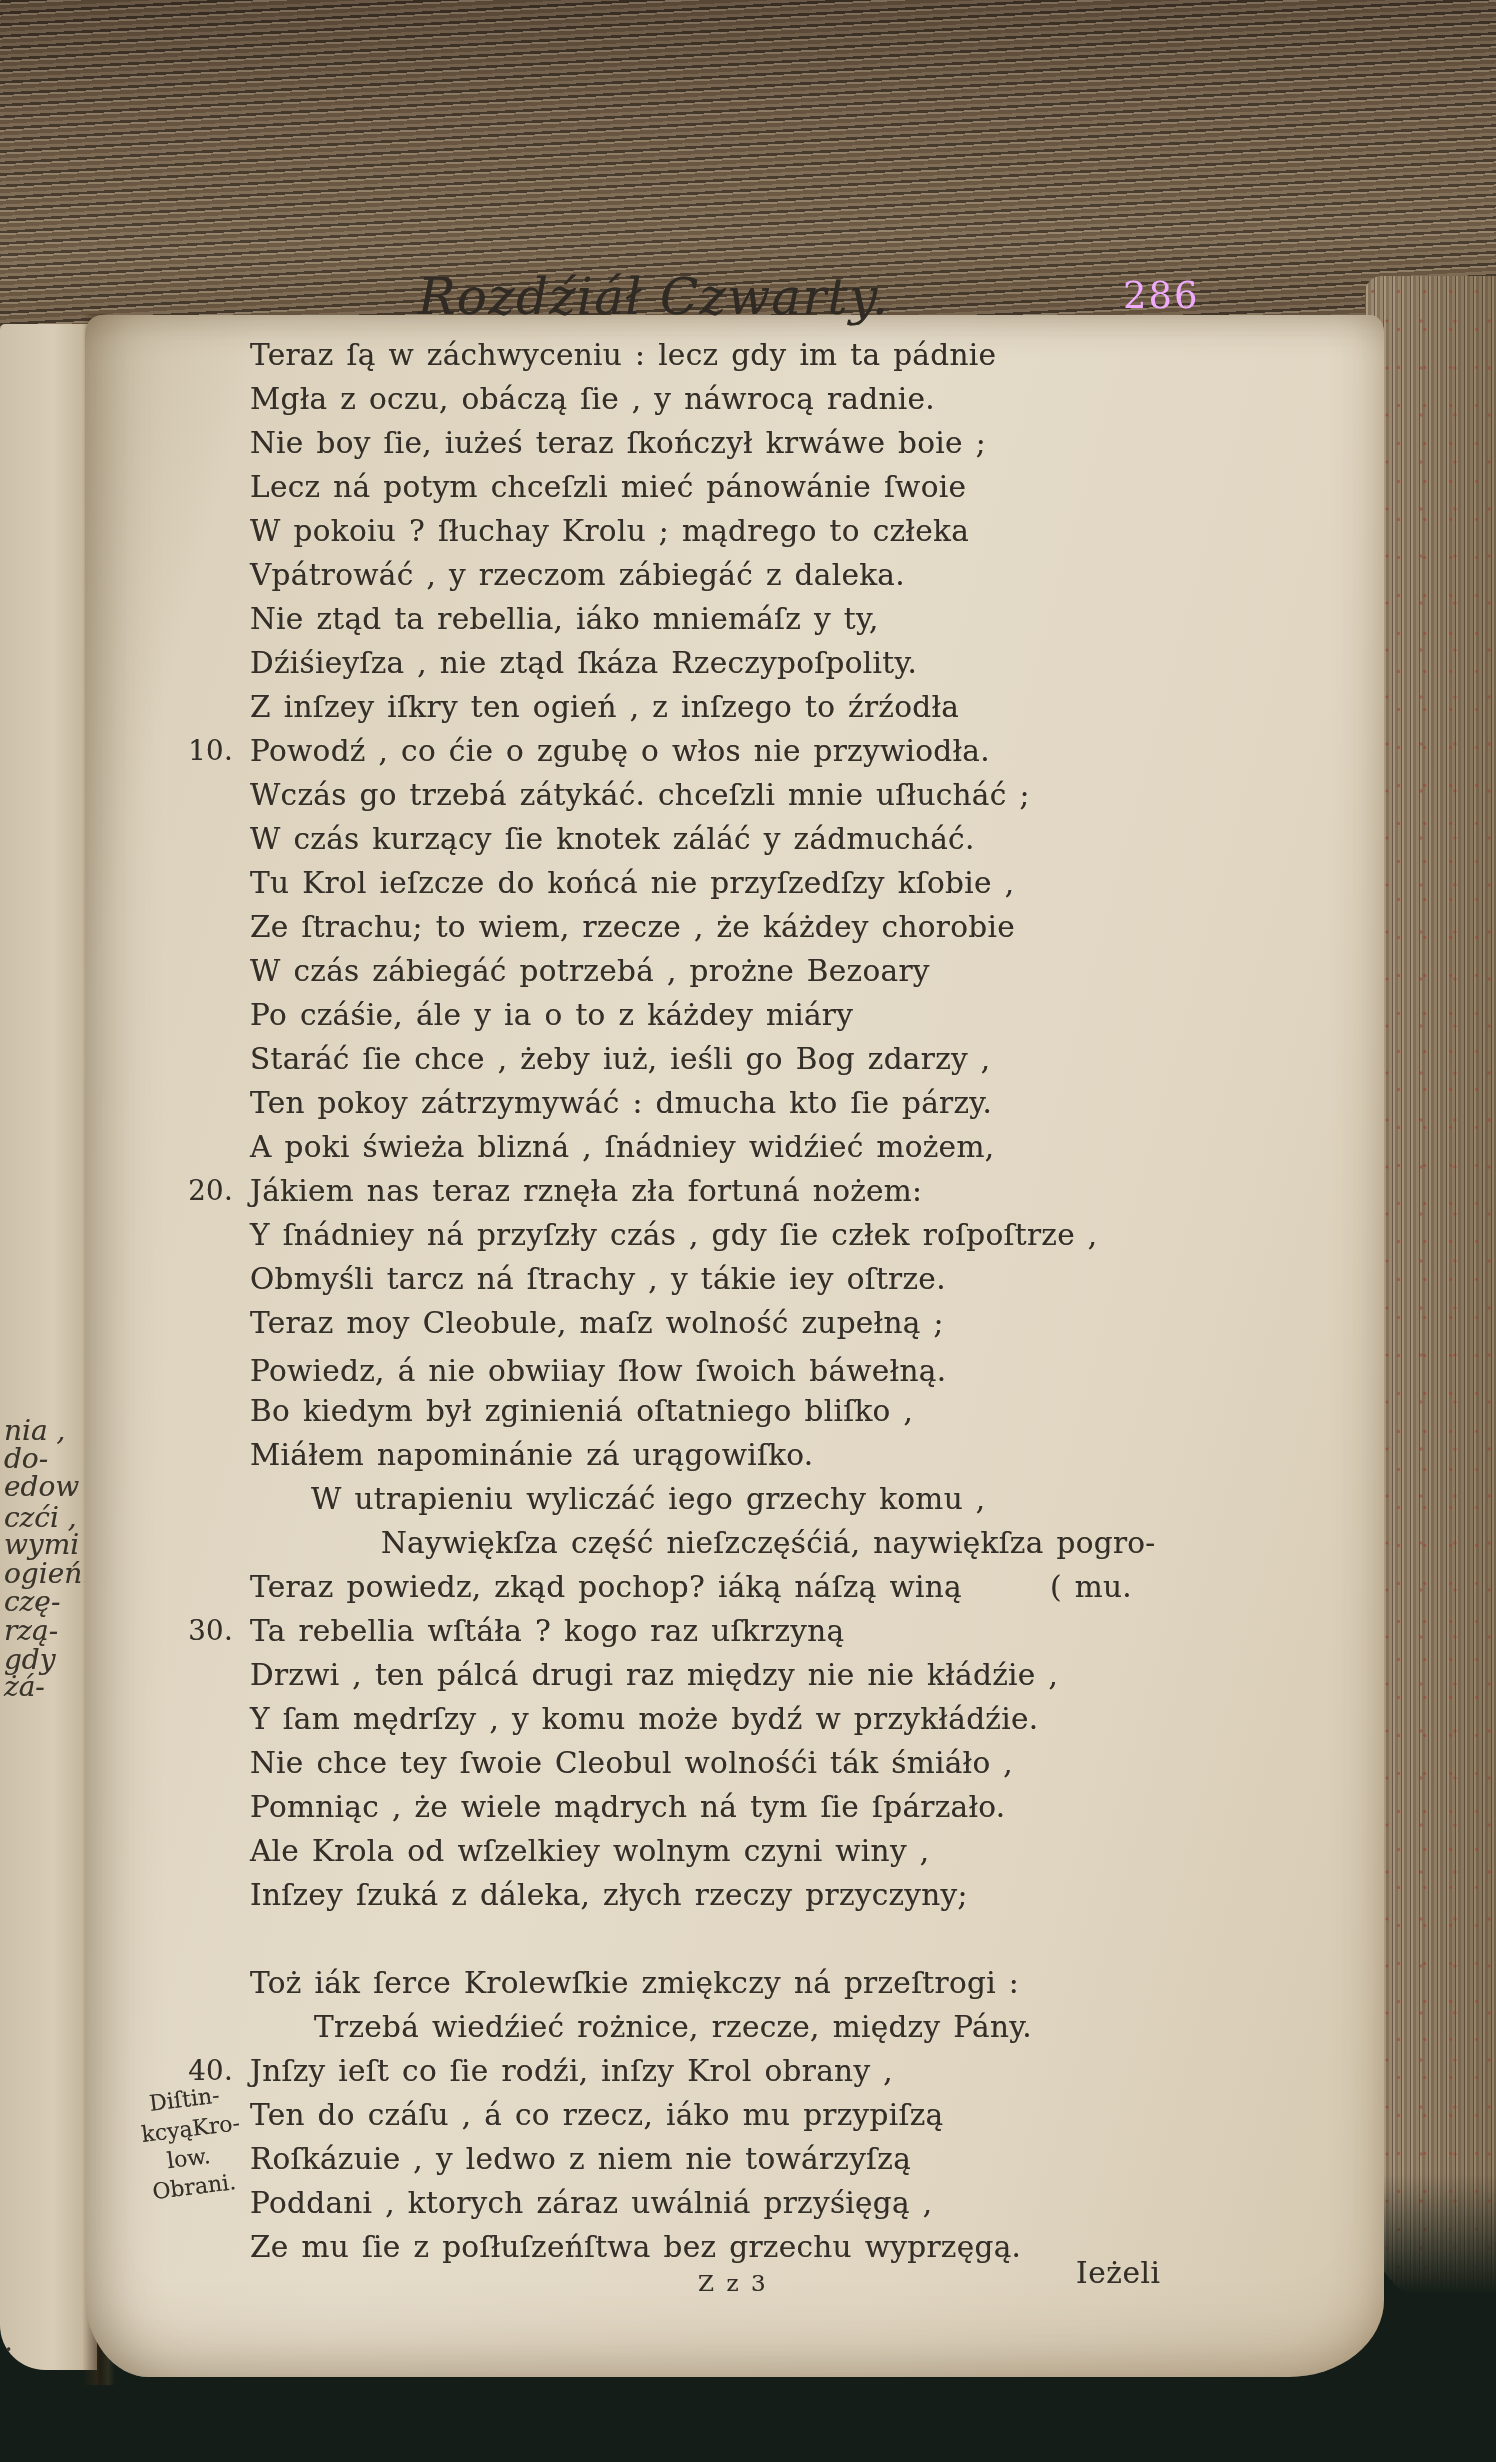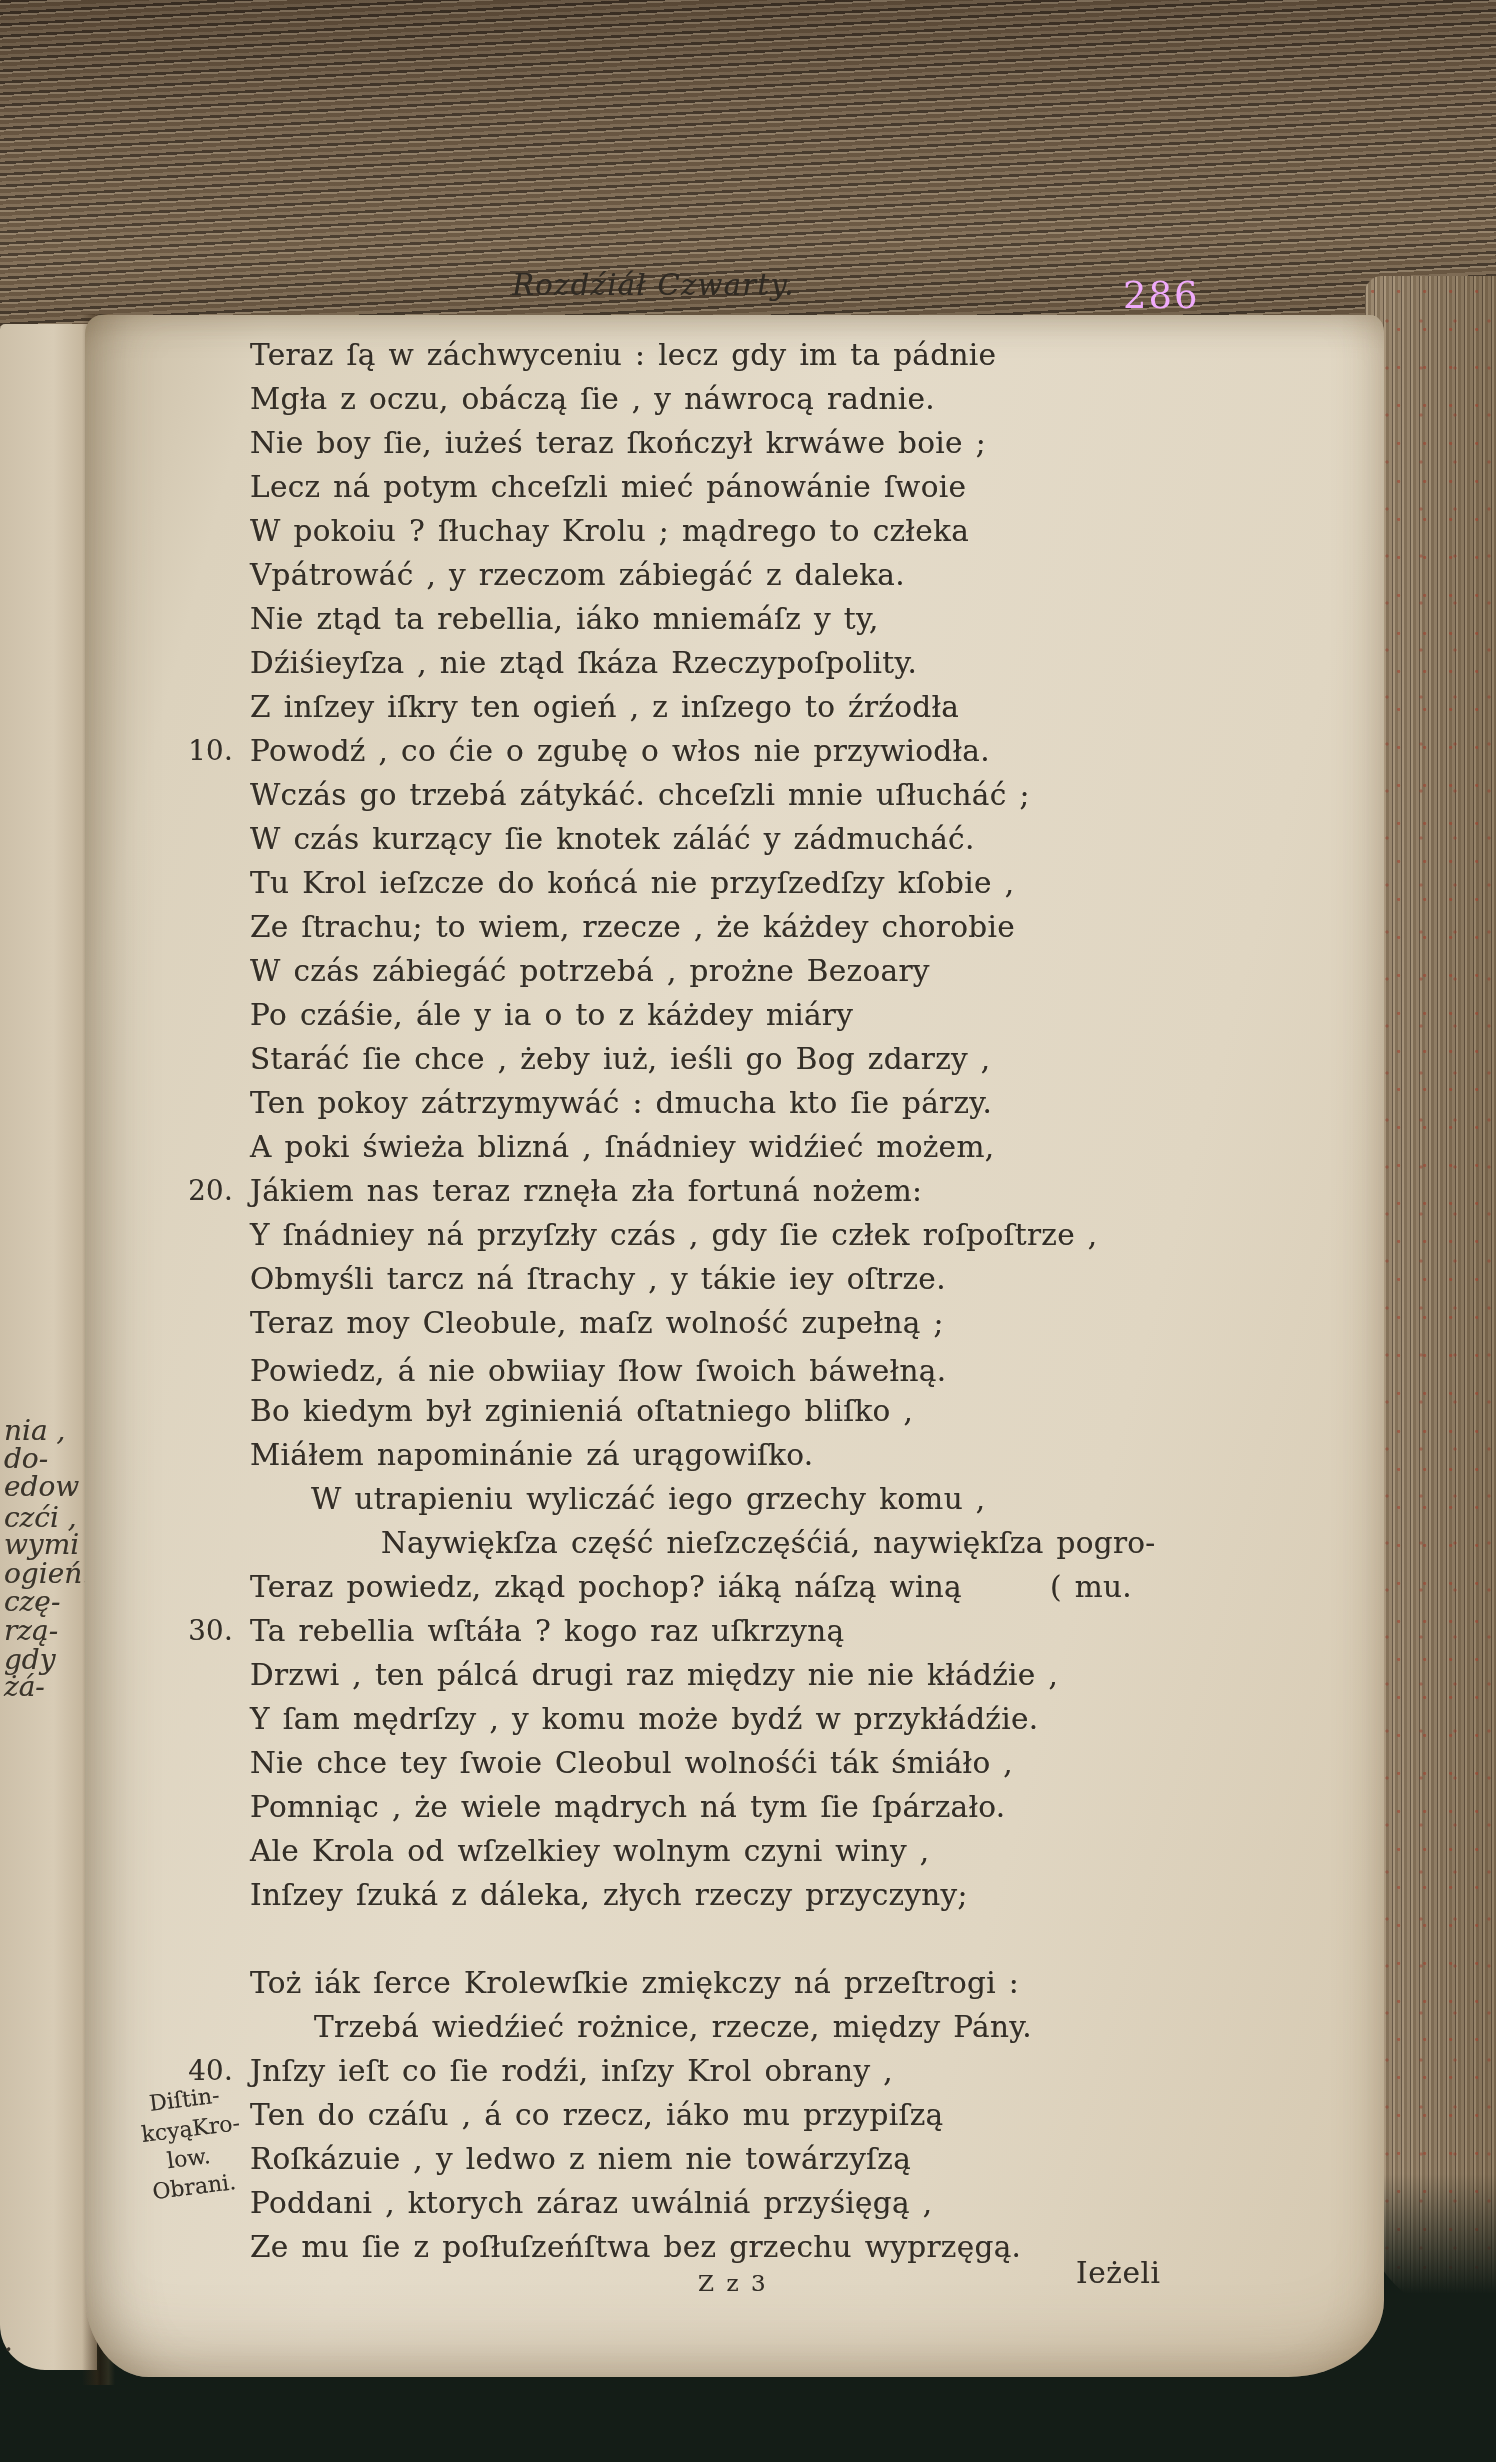--- a/index.html
+++ b/index.html
@@ -42,21 +42,21 @@
       linear-gradient(105deg,#c9bca4 0%, #dcd2bd 10%, #e4dbc9 42%, #e0d6c2 72%, #d5c8b0 100%);
     border-radius:16.7px 14px 96px 64px / 19px 16.7px 77px 83px;
     box-shadow:
       inset 45px 0 58px -32px rgba(86,64,36,.4),
       inset -32px 0 45px -26px rgba(120,92,58,.3),
       inset 0 -51px 71px -38px rgba(112,86,52,.38),
       inset 0 26px 38px -26px rgba(100,78,48,.35);}
 
   
   .chapter-title{position:absolute;left:410px;top:268px;width:487px;text-align:center;
-    font-size:29px;font-style:italic;letter-spacing:1.3px;color:#2f2a23;
+    font-size:50px;font-style:italic;letter-spacing:1.3px;color:#2f2a23;
     text-shadow:0 0 0.6px rgba(47,42,35,.5);}
   .page-number{position:absolute;left:1123px;top:274px;width:115px;
     font-size:37px;color:#f0abfc;letter-spacing:1.9px;}
 
   .text-block{position:absolute;left:250px;top:336px;width:1013px;height:1943px;
     color:#332e27;}
   .line{position:absolute;left:0;width:100%;height:41px;font-size:29.5px;line-height:38px;
     letter-spacing:0.3px;word-spacing:3.2px;white-space:nowrap;
     text-shadow:0 0 0.6px rgba(51,46,39,.45);}
   .line .marker{position:absolute;left:-95px;width:78px;text-align:right;font-size:27.6px;}

